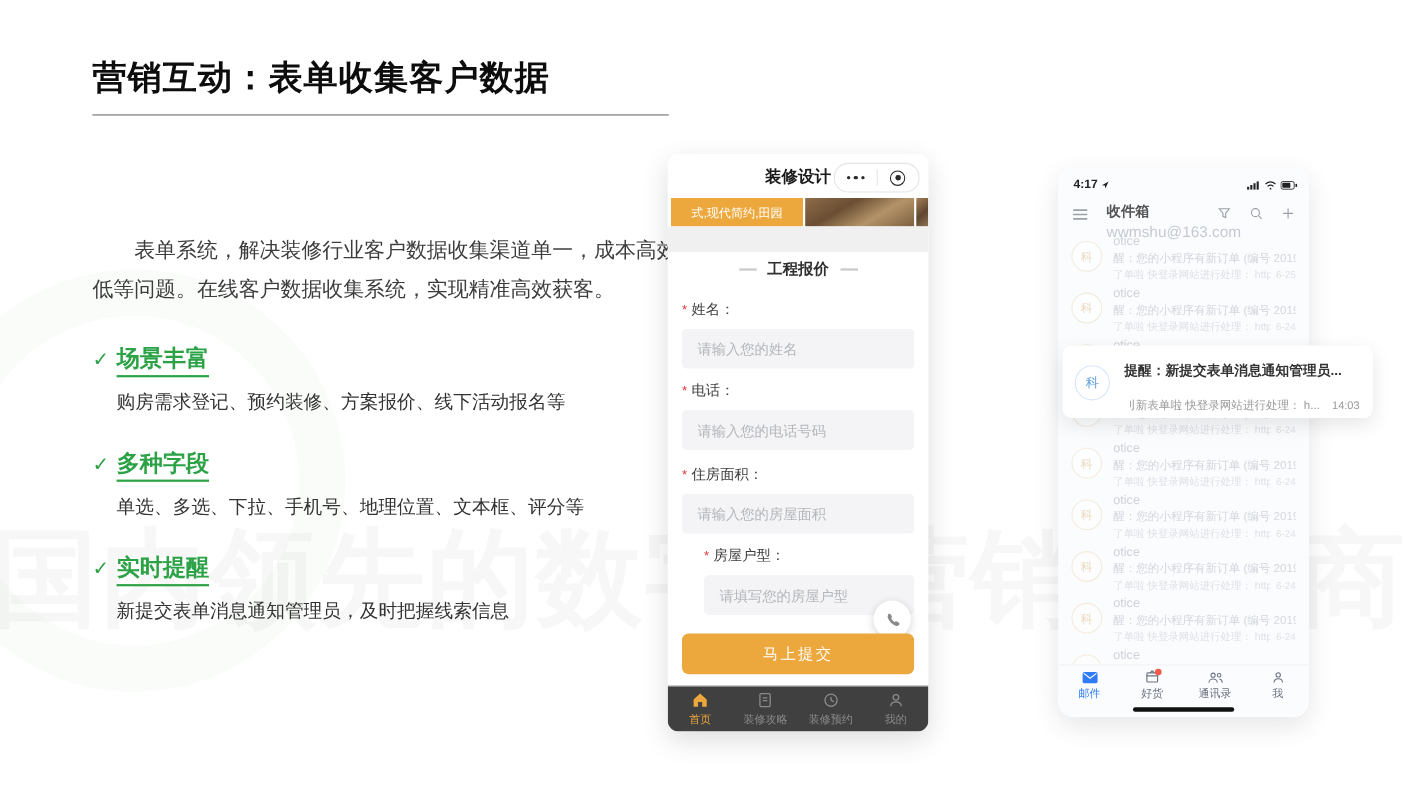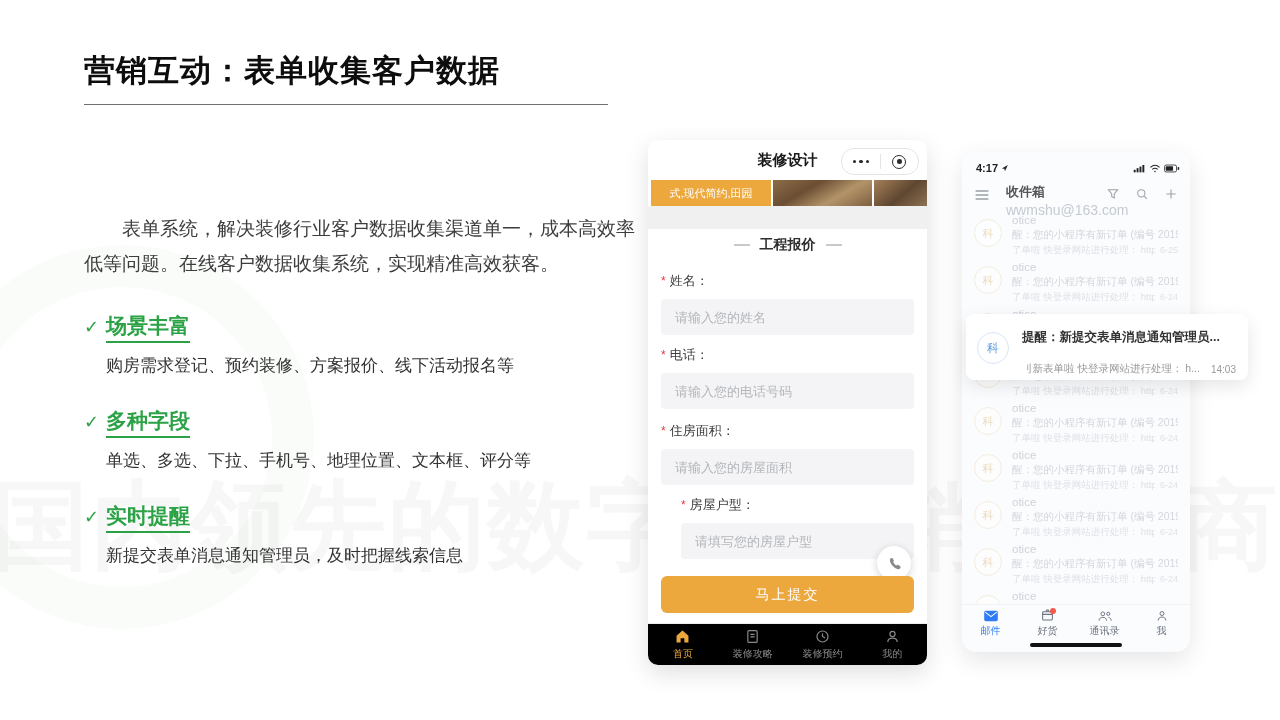--- a/index.html
+++ b/index.html
@@ -16,21 +16,21 @@
   .title-rule{position:absolute;left:84px;top:104px;width:524px;height:1px;background:#6f6f6f;z-index:1;}
   .intro{position:absolute;left:84px;top:211px;width:560px;font-size:19px;line-height:35px;
          color:#3d3d3d;text-indent:2em;z-index:1;}
   .feature{position:absolute;left:84px;z-index:1;}
   .f1{top:312px;} .f2{top:407px;} .f3{top:502px;}
   .feature-head{display:flex;align-items:baseline;font-size:21px;font-weight:bold;}
   .check{color:#2BA245;font-size:18px;margin-right:7px;font-weight:normal;}
   .feature-title{color:#2BA245;border-bottom:2px solid #2BA245;padding-bottom:1px;}
   .feature-desc{margin:11px 0 0 22px;font-size:17px;color:#333;}
   
-  .phone1{position:absolute;left:648px;top:140px;width:279px;height:525px;background:#fff;
+  .phone1{position:absolute;left:607px;top:140px;width:237px;height:525px;background:#fff;
           border-radius:10px;box-shadow:0 8px 24px rgba(0,0,0,0.13);z-index:2;overflow:hidden;}
   .p1-header{position:absolute;top:0;left:0;right:0;height:40px;background:#fff;}
   .p1-title{position:absolute;left:0;right:0;top:11px;text-align:center;font-size:15px;
             font-weight:bold;color:#1a1a1a;}
   .capsule{position:absolute;right:8px;top:8px;width:76px;height:25px;border:1px solid #e4e4e4;
            border-radius:13px;display:flex;align-items:center;background:#fff;}
   .cap-dots{flex:1;display:flex;justify-content:center;gap:3px;}
   .cap-dots i{width:3.5px;height:3.5px;border-radius:50%;background:#2b2b2b;}
   .cap-div{width:1px;height:15px;background:#e4e4e4;}
   .cap-target{flex:1;display:flex;justify-content:center;align-items:center;}
@@ -55,21 +55,21 @@
             border:none;border-radius:4px;font-size:13px;color:#333;padding:0 14px;outline:none;
             font-family:inherit;}
   .fd-input::placeholder{color:#b3b6bb;}
   .call-fab{position:absolute;right:16px;top:406px;width:34px;height:34px;border-radius:50%;
             background:#fff;box-shadow:0 2px 8px rgba(0,0,0,0.18);display:flex;align-items:center;
             justify-content:center;color:#8a8a8a;}
   .submit-btn{position:absolute;left:13px;right:13px;top:436px;height:37px;background:#EDA83D;
               border:none;border-radius:6px;color:#fff;font-size:14px;letter-spacing:2px;
               font-family:Liberation Sans, sans-serif;cursor:pointer;}
   .p1-tabbar{position:absolute;left:0;right:0;bottom:0;height:41px;border-top:1px solid #ededed;
-             background:#000000;display:flex;}
+             background:#404040;display:flex;}
   .p1-tab{flex:1;display:flex;flex-direction:column;align-items:center;justify-content:center;
           gap:2px;color:#8a8a8a;}
   .p1-tab .lbl{font-size:10px;}
   .p1-tab.active{color:#EDA83D;}
   
   .phone2{position:absolute;left:962px;top:152px;width:228px;height:500px;background:#fbfcfe;
           border-radius:14px;box-shadow:0 8px 24px rgba(0,0,0,0.10);z-index:2;overflow:hidden;}
   .p2-status{position:absolute;top:8px;left:14px;right:10px;height:16px;display:flex;
              align-items:center;justify-content:space-between;}
   .p2-time{font-size:11px;font-weight:bold;color:#222;display:flex;align-items:center;gap:3px;}

